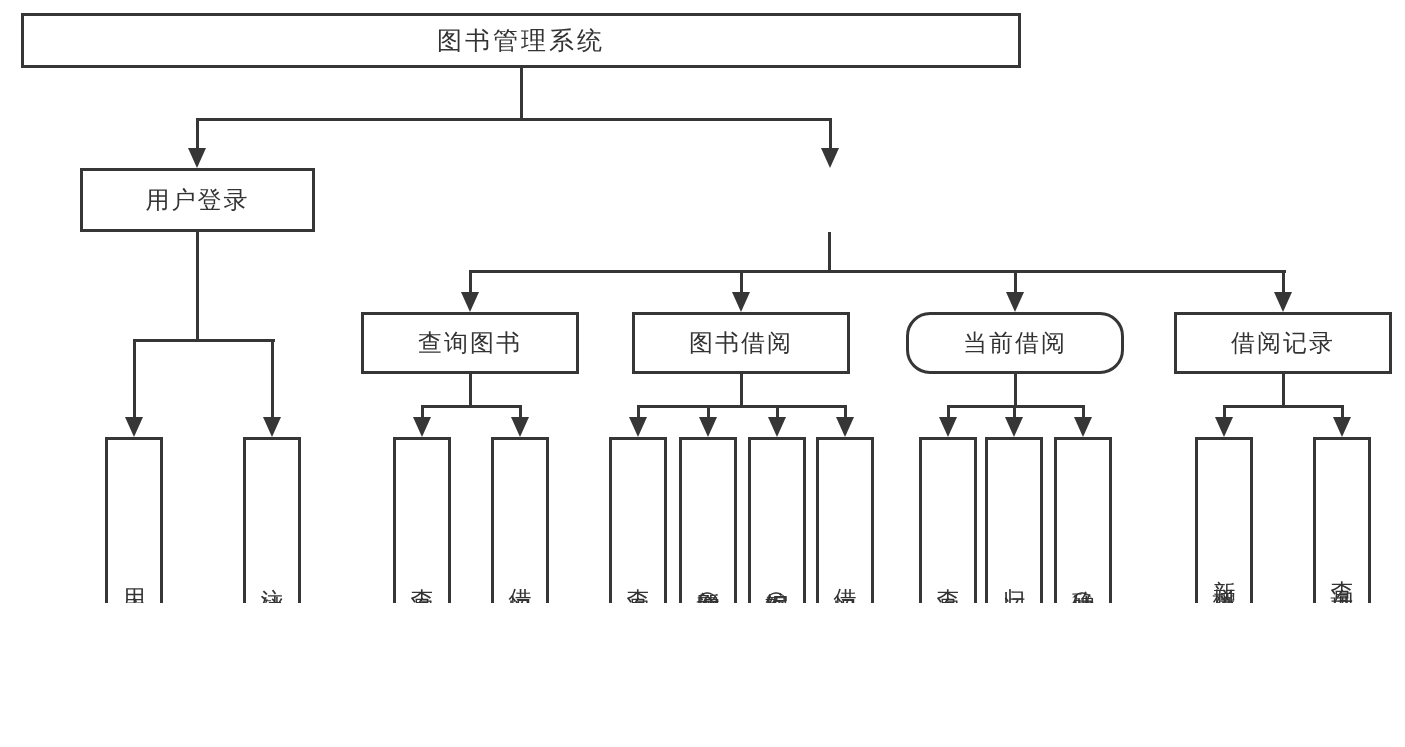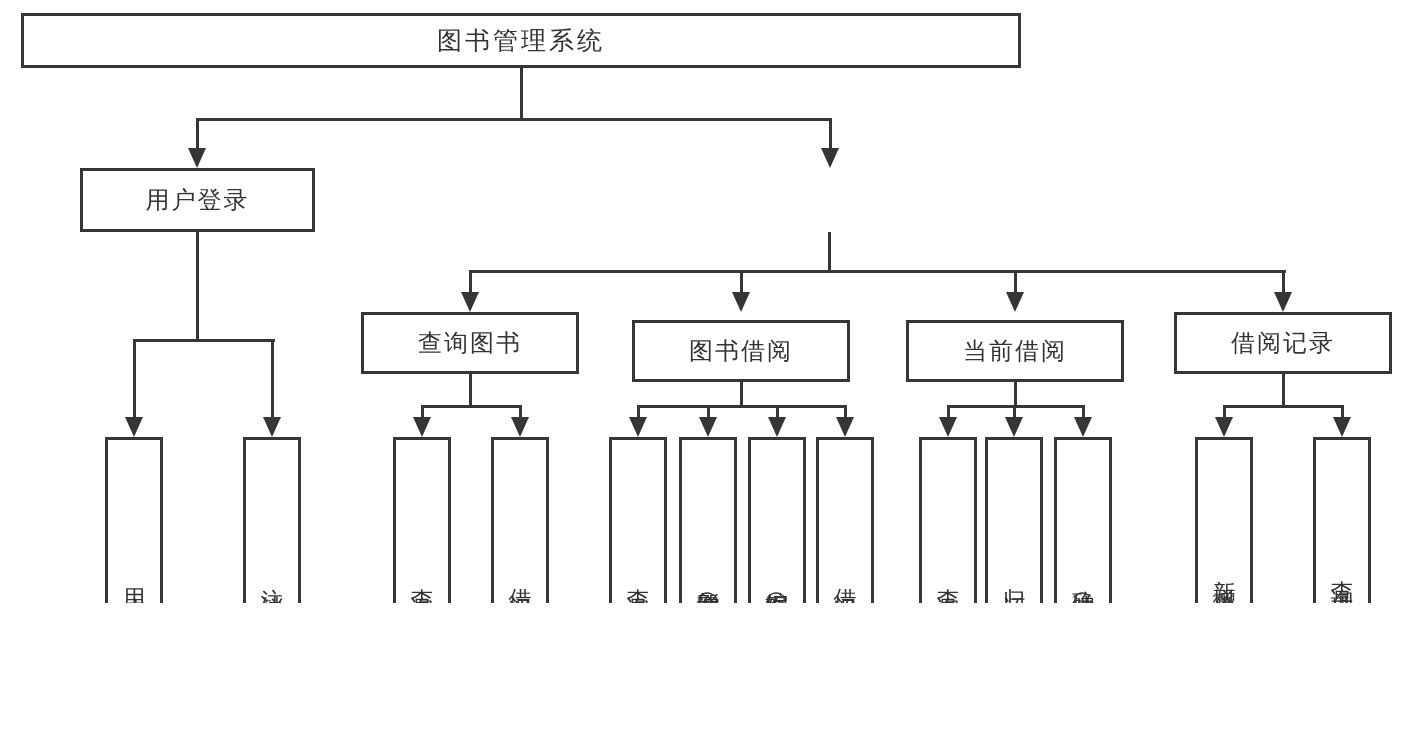--- a/index.html
+++ b/index.html
@@ -104,24 +104,24 @@
   <div class="vline" style="left:740px; top:270px; height:28px;"></div>
   <div class="arrow" style="left:732px; top:292px;"></div>
   <div class="vline" style="left:1014px; top:270px; height:28px;"></div>
   <div class="arrow" style="left:1006px; top:292px;"></div>
   <div class="vline" style="left:1282px; top:270px; height:28px;"></div>
   <div class="arrow" style="left:1274px; top:292px;"></div>
 
   <div class="box" style="left:361px; top:312px; width:218px; height:62px;">
     <span class="hlabel">查询图书</span>
   </div>
-  <div class="box" style="left:632px; top:320px; width:218px; height:62px;">
+  <div class="box" style="left:632px; top:312px; width:218px; height:62px;">
     <span class="hlabel">图书借阅</span>
   </div>
-  <div class="box" style="left:906px; top:320px; width:218px; height:62px;">
+  <div class="box" style="left:906px; top:312px; width:218px; height:62px;border-radius:24px;">
     <span class="hlabel">当前借阅</span>
   </div>
   <div class="box" style="left:1174px; top:312px; width:218px; height:62px;">
     <span class="hlabel">借阅记录</span>
   </div>
 
   <div class="vline" style="left:196px; top:232px; height:109px;"></div>
   <div class="hline" style="left:133px; top:339px; width:142px;"></div>
   <div class="vline" style="left:133px; top:339px; height:84px;"></div>
   <div class="arrow" style="left:125px; top:417px;"></div>

